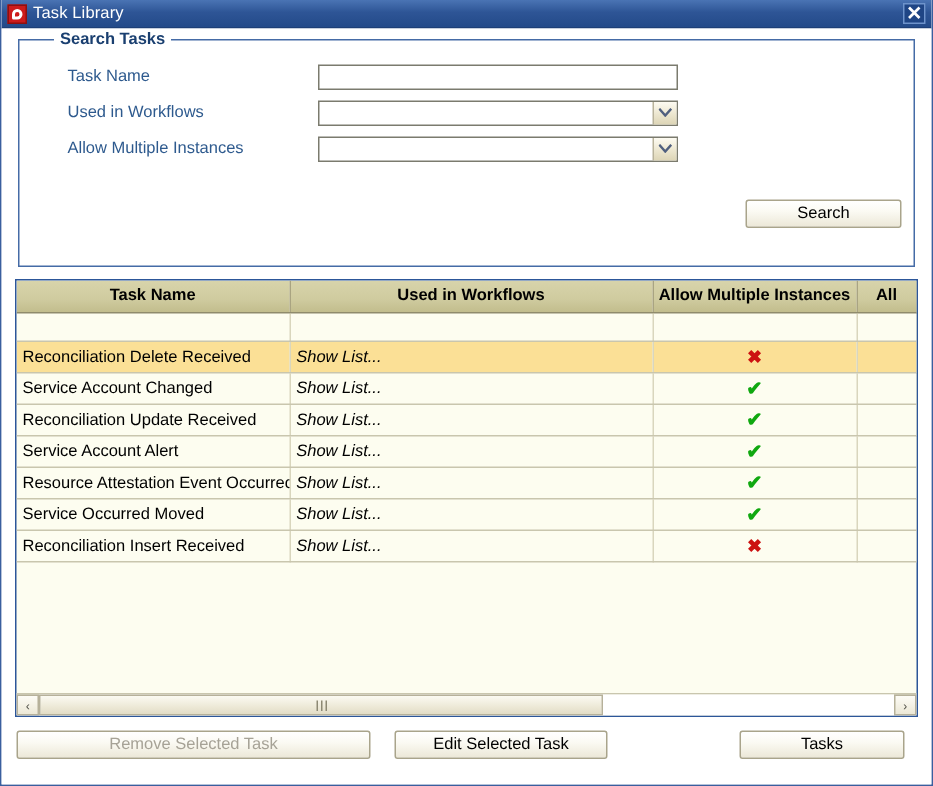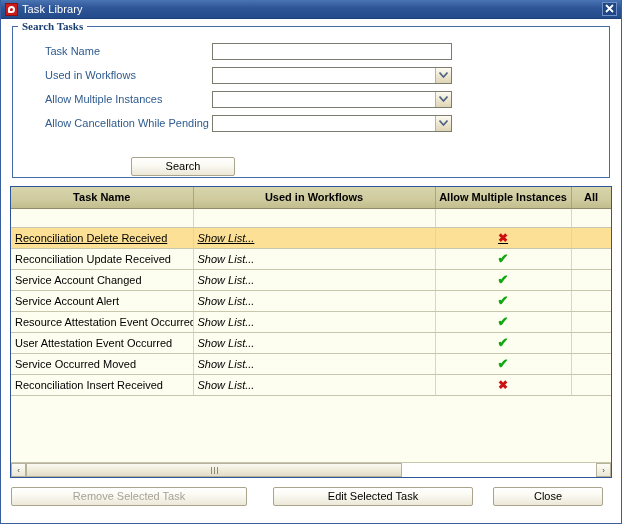--- a/index.html
+++ b/index.html
@@ -77,27 +77,26 @@
   
   .groupbox {
     position: relative;
     border: 1px solid #456ba6;
     padding: 12px 8px 8px 8px;
     height: 152px;
     background: #ffffff;
   }
   .groupbox > legend {
     position: absolute;
-    top: -7px; left: 5px;
+    top: -7px; left: 23px;
     background: #ffffff;
     padding: 0 4px;
     color: #1a3f70;
     font-weight: bold;
     font-size: 11px;
-    font-family: Liberation Serif, serif;
   }
 
   .form-row {
     display: flex;
     align-items: center;
     height: 24px;
     margin-bottom: 0px;
   }
   .form-label {
     width: 191px;
@@ -135,21 +134,21 @@
     width: 16px;
     background: linear-gradient(to bottom, #fdfbf2 0%, #ece6cf 55%, #ddd5b6 100%);
     border-left: 1px solid #b9b39b;
     display: flex; align-items: center; justify-content: center;
     cursor: pointer;
   }
   .combo .arrow svg { display: block; }
 
   .search-btn-row {
     display: flex;
-    justify-content: flex-start;
+    justify-content: flex-end;
     margin-top: 22px;
     padding-left: 110px;
   }
   .btn {
     background: linear-gradient(to bottom, #ffffff 0%, #fbfaf3 40%, #ece8d8 100%);
     border: 1px solid #a9a48b;
     border-radius: 2px;
     height: 19px;
     min-width: 60px;
     font-family: "Liberation Sans", sans-serif;
@@ -199,21 +198,21 @@
     height: 21px;
     padding: 0 4px;
     color: #000;
     background: #fdfdf0;
     white-space: nowrap;
     overflow: hidden;
   }
   tr.filter-row td { height: 19px; }
   td.c-center { text-align: center; }
   td.italic { font-style: italic; }
-  tr.selected td { background: #fbe096; text-decoration: underline; }
+  tr.selected td { background: #fbe096; }
   tr.selected td.c-center { background: #fbe096; }
   .mark-x { color: #cc1111; font-weight: bold; font-size: 12px; }
   .mark-v { color: #10a810; font-weight: bold; font-size: 13px; }
 
   .col1 { width: 182px; }
   .col2 { width: 242px; }
   .col3 { width: 136px; }
   .col4 { width: 40px; }
 
   
@@ -255,21 +254,21 @@
   }
 
   
   .footer {
     display: flex;
     align-items: center;
     margin-top: 9px;
     padding: 0 1px;
   }
   .btn-remove { width: 236px; }
-  .btn-edit   { width: 200px; margin-left: 26px; }
+  .btn-edit   { width: 142px; margin-left: 16px; }
   .btn-close  { width: 110px; margin-left: auto; margin-right: 8px; }
 </style>
 </head>
 <body>
 
 <div class="window">
 
   <div class="titlebar">
     <span class="app-icon">
         <i></i>
@@ -309,31 +308,20 @@
         <div class="combo">
           <div class="val"></div>
           <div class="arrow">
             <svg width="9" height="6" viewBox="0 0 9 6">
                 <path d="M0.5 0.5 L4.5 5 L8.5 0.5" fill="none" stroke="#50607f" stroke-width="1.6"></path>
               </svg>
           </div>
         </div>
       </div>
 
-      <div class="form-row">
-        <div class="form-label">Allow Cancellation While Pending</div>
-        <div class="combo">
-          <div class="val"></div>
-          <div class="arrow">
-            <svg width="9" height="6" viewBox="0 0 9 6">
-                <path d="M0.5 0.5 L4.5 5 L8.5 0.5" fill="none" stroke="#50607f" stroke-width="1.6"></path>
-              </svg>
-          </div>
-        </div>
-      </div>
 
       <div class="search-btn-row">
         <button class="btn btn-search">Search</button>
       </div>
     </fieldset>
 
     <div class="table-wrap">
       <table class="grid">
         <colgroup>
           <col class="col1">
@@ -357,45 +345,39 @@
             <td></td>
           </tr>
 
         <tr class="selected">
               <td>Reconciliation Delete Received</td>
               <td class="italic">Show List...</td>
               <td class="c-center"><span class="mark-x">✖</span></td>
               <td class="c-center"></td>
             </tr>
             <tr>
+              <td>Service Account Changed</td>
+              <td class="italic">Show List...</td>
+              <td class="c-center"><span class="mark-v">✔</span></td>
+              <td class="c-center"></td>
+            </tr>
+            <tr>
               <td>Reconciliation Update Received</td>
               <td class="italic">Show List...</td>
               <td class="c-center"><span class="mark-v">✔</span></td>
               <td class="c-center"></td>
             </tr>
             <tr>
-              <td>Service Account Changed</td>
+              <td>Service Account Alert</td>
               <td class="italic">Show List...</td>
               <td class="c-center"><span class="mark-v">✔</span></td>
               <td class="c-center"></td>
             </tr>
             <tr>
-              <td>Service Account Alert</td>
-              <td class="italic">Show List...</td>
-              <td class="c-center"><span class="mark-v">✔</span></td>
-              <td class="c-center"></td>
-            </tr>
-            <tr>
               <td>Resource Attestation Event Occurred</td>
-              <td class="italic">Show List...</td>
-              <td class="c-center"><span class="mark-v">✔</span></td>
-              <td class="c-center"></td>
-            </tr>
-            <tr>
-              <td>User Attestation Event Occurred</td>
               <td class="italic">Show List...</td>
               <td class="c-center"><span class="mark-v">✔</span></td>
               <td class="c-center"></td>
             </tr>
             <tr>
               <td>Service Occurred Moved</td>
               <td class="italic">Show List...</td>
               <td class="c-center"><span class="mark-v">✔</span></td>
               <td class="c-center"></td>
             </tr>
@@ -419,17 +401,17 @@
               </span>
           </div>
         </div>
         <div class="sb-btn">›</div>
       </div>
     </div>
 
     <div class="footer">
       <button class="btn btn-remove disabled" disabled="">Remove Selected Task</button>
       <button class="btn btn-edit">Edit Selected Task</button>
-      <button class="btn btn-close">Close</button>
+      <button class="btn btn-close">Tasks</button>
     </div>
 
   </div>
 </div>
 
 </body></html>

